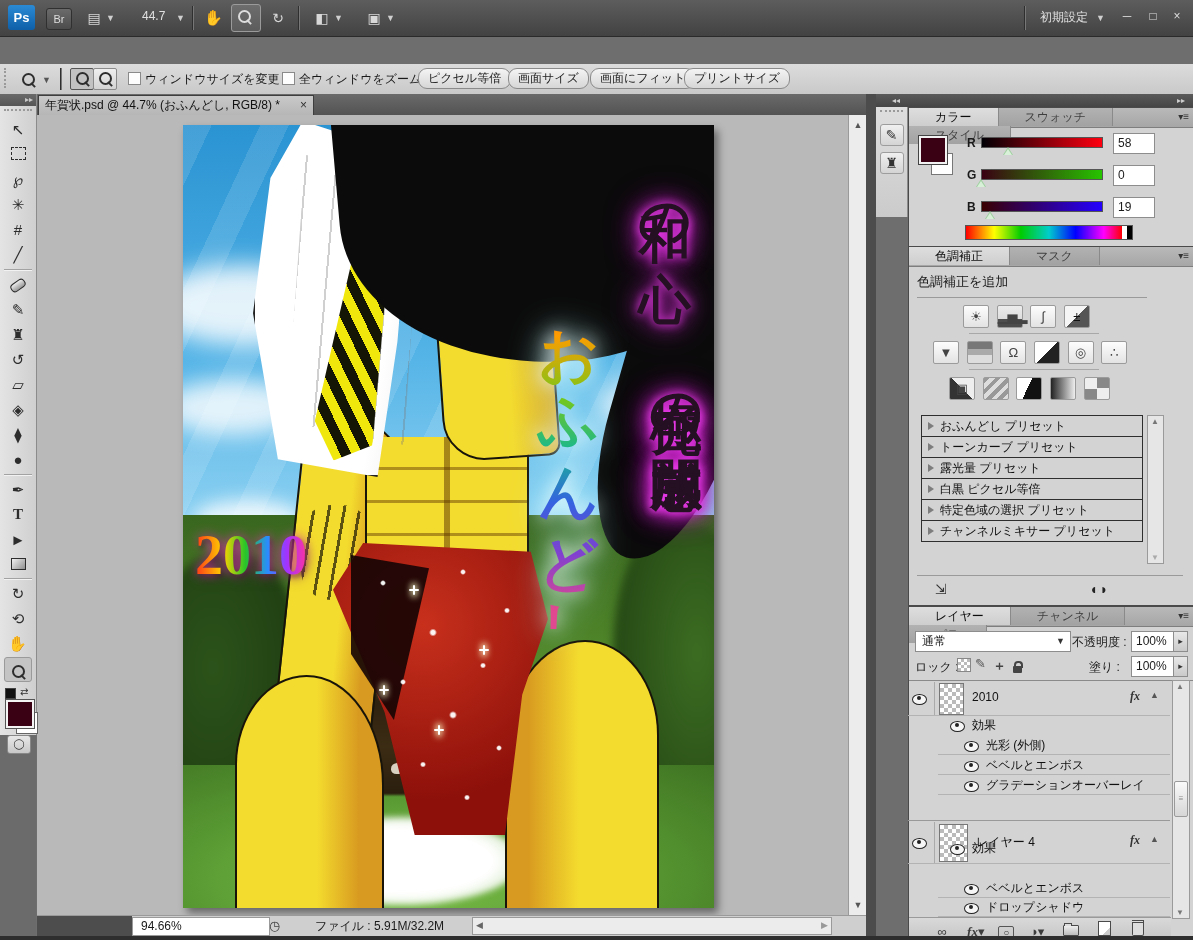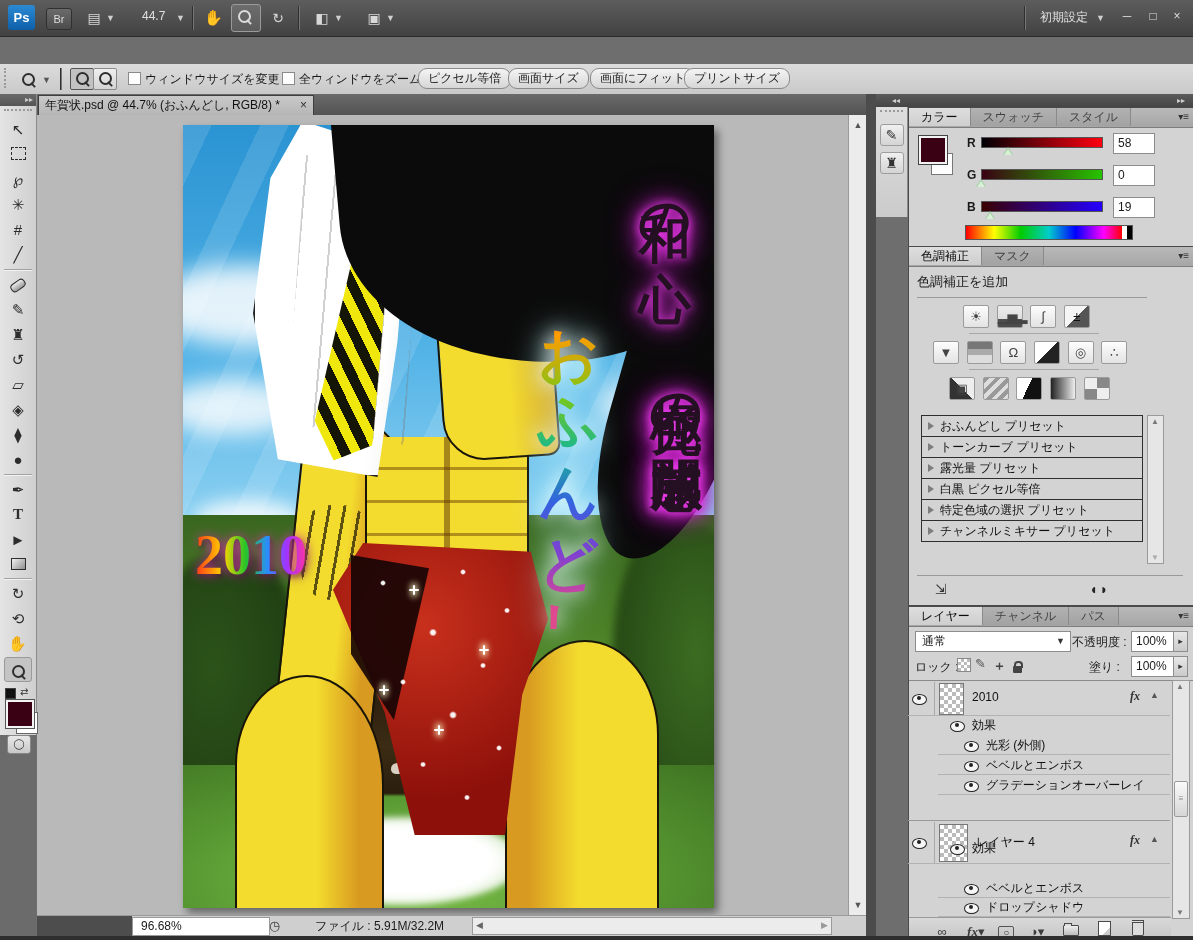--- a/index.html
+++ b/index.html
@@ -60,21 +60,21 @@
   .sb-field{background:#fff;border:1px solid #9a9a9a;}
   #hscroll{left:472px;top:917px;width:358px;height:16px;background:#ececec;border:1px solid #9a9a9a;}
   
   #dockhead{left:876px;top:94px;width:317px;height:13px;background:linear-gradient(#5a5a5a,#454545);color:#cfcfcf;font-size:8px;line-height:13px;}
   #iconstrip{left:876px;top:107px;width:31px;height:110px;background:linear-gradient(#dedede,#cbcbcb);border-right:1px solid #8b8b8b;}
   .dots{height:6px;margin:3px 4px;border-top:2px dotted #9a9a9a;}
   .strip-ico{width:22px;height:20px;margin:6px auto;text-align:center;line-height:20px;font-size:14px;color:#333;
              background:linear-gradient(#f0f0f0,#d4d4d4);border:1px solid #9d9d9d;border-radius:3px;}
   .panel{background:#d3d3d3;border:1px solid #4a4a4a;}
   .ptabs{height:19px;background:linear-gradient(#b9b9b9,#a6a6a6);border-bottom:1px solid #7e7e7e;position:relative;}
-  .ptab{display:inline-block;height:18px;line-height:18px;padding:0 12px;font-size:12px;color:#3f3f3f;
+  .ptab{display:inline-block;height:18px;line-height:18px;padding:0 26px;font-size:12px;color:#3f3f3f;
         background:linear-gradient(#b2b2b2,#a2a2a2);border-right:1px solid #8a8a8a;}
   .ptab.active{background:linear-gradient(#dedede,#cecece);color:#0d0d0d;}
   .pmenu{position:absolute;right:4px;top:3px;font-size:10px;color:#333;}
   
   .slider-track{position:absolute;height:9px;width:120px;border:1px solid #555;}
   .slider-mark{position:absolute;width:0;height:0;border-left:5px solid transparent;border-right:5px solid transparent;border-bottom:8px solid #9fd09f;}
   .slider-mark::after{content:"";position:absolute;left:-4px;top:2px;border-left:4px solid transparent;border-right:4px solid transparent;border-bottom:6px solid #d8f0d8;}
   .val-box{position:absolute;width:36px;height:19px;background:#fff;border:1px solid #8d8d8d;font-size:12px;line-height:19px;padding-left:4px;}
   
   .adj{display:inline-block;width:24px;height:21px;margin:0 2px;background:linear-gradient(#fdfdfd,#e3e3e3);
@@ -270,21 +270,21 @@
   </div>
 
   <div id="vscroll" class="abs">
     <div class="scr-arrow" style="top:2px;">▲</div>
     <div class="scr-arrow" style="bottom:2px;">▼</div>
   </div>
   <div id="dockgap" class="abs"></div>
 
   <div id="statusbar" class="abs">
     <div class="abs sb-dark" style="left:0;top:0;width:95px;height:20px;"></div>
-    <div class="abs sb-field" style="left:95px;top:1px;width:128px;height:17px;line-height:17px;padding-left:8px;">96.68%</div>
+    <div class="abs sb-field" style="left:95px;top:1px;width:128px;height:17px;line-height:17px;padding-left:8px;">94.66%</div>
     <div class="abs" style="left:232px;top:2px;font-size:13px;color:#444;">◷</div>
     <div class="abs" style="left:255px;top:2px;width:175px;text-align:center;">ファイル : 5.91M/32.2M</div>
     <div class="abs" style="left:438px;top:2px;color:#111;font-size:11px;">▶</div>
   </div>
   <div id="hscroll" class="abs">
     <span style="position:absolute;left:3px;top:2px;font-size:9px;color:#666;">◀</span>
     <span style="position:absolute;right:3px;top:2px;font-size:9px;color:#999;">▶</span>
   </div>
 
   <div id="dockhead" class="abs">

